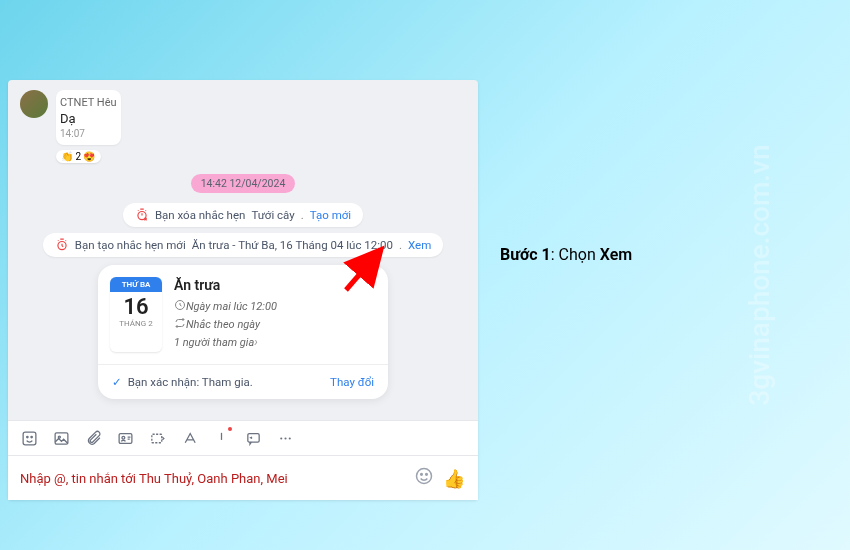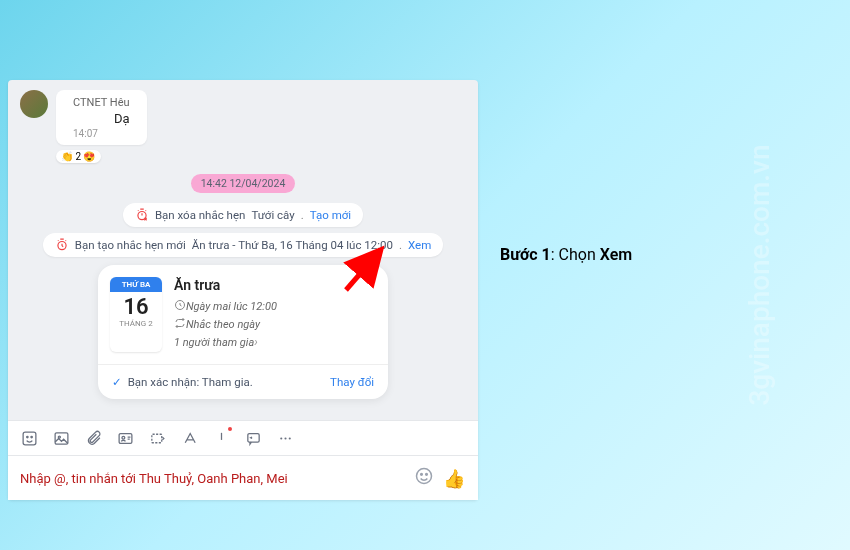--- a/index.html
+++ b/index.html
@@ -41,27 +41,27 @@
 }
 .msg-row { display: flex; gap: 8px; margin-bottom: 10px; }
 .avatar {
   width: 28px; height: 28px; border-radius: 50%;
   background: linear-gradient(135deg,#8b6f47,#5a7a3a);
   flex-shrink: 0;
 }
 .bubble {
   background: #fff;
   border-radius: 8px;
-  padding: 6px 17px;
+  padding: 6px 4px;
   max-width: 280px;
   box-shadow: 0 1px 2px rgba(0,0,0,0.06);
   position: relative;
 }
 .reply-name { font-size: 11px; color: #666; margin-bottom: 2px; }
-.bubble-text { font-size: 13px; color: #222; text-align: right; }
+.bubble-text { font-size: 13px; color: #222; }
 .bubble-time { font-size: 10px; color: #999; margin-top: 2px; }
 .reactions {
   display: inline-flex;
   align-items: center;
   gap: 2px;
   background: #fff;
   border-radius: 10px;
   padding: 1px 5px;
   font-size: 10px;
   box-shadow: 0 1px 2px rgba(0,0,0,0.1);

